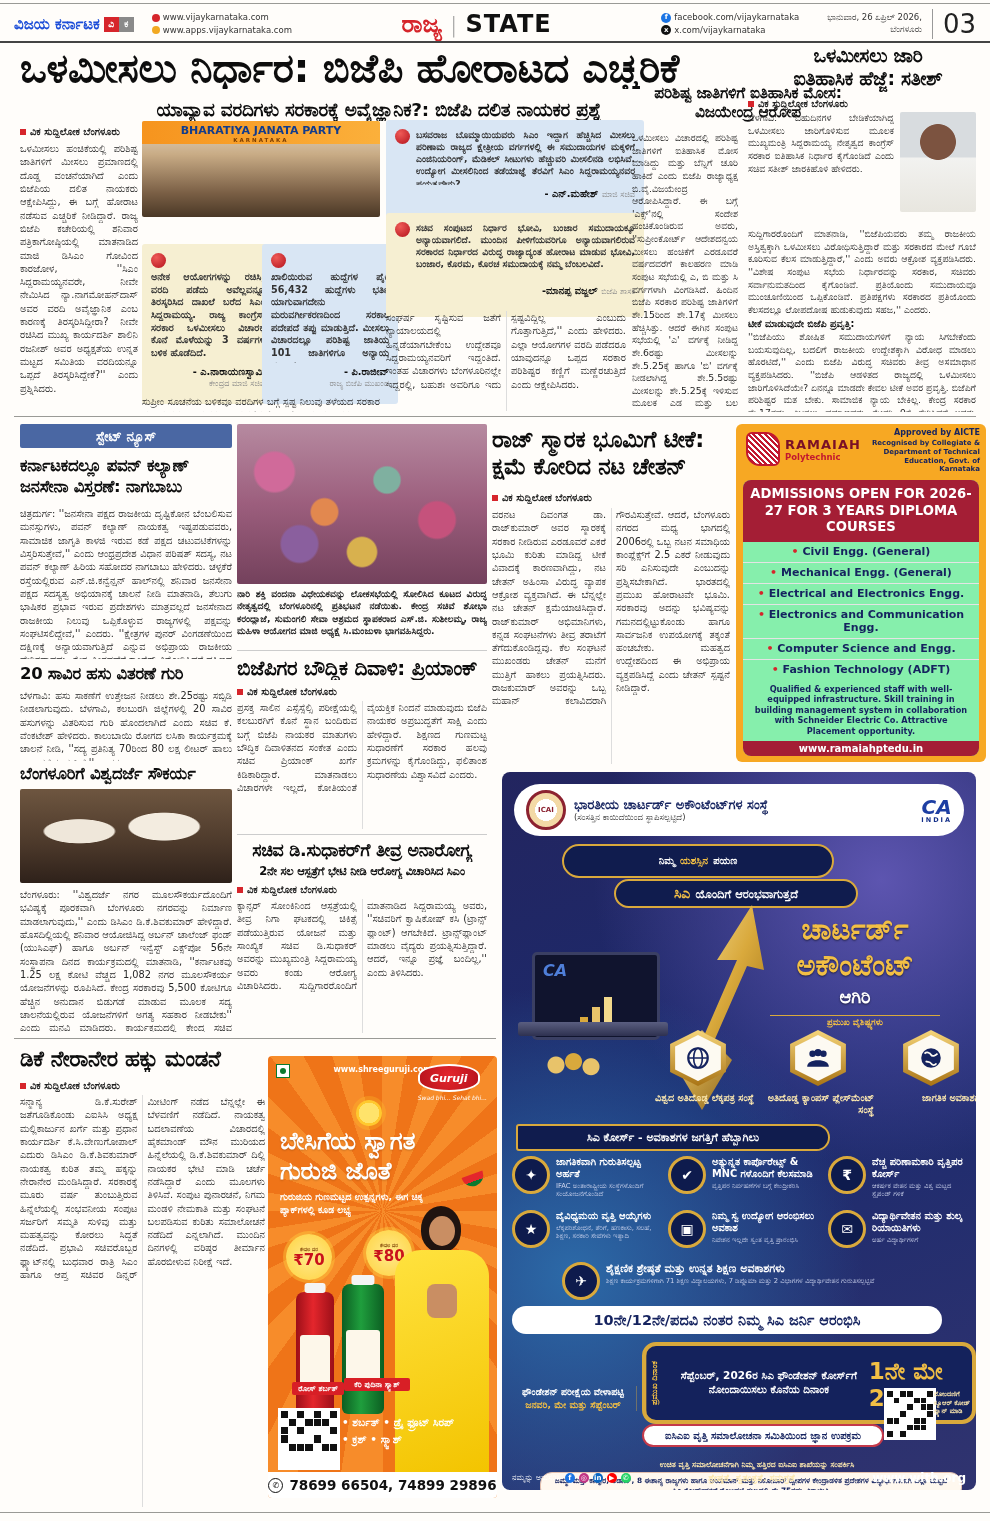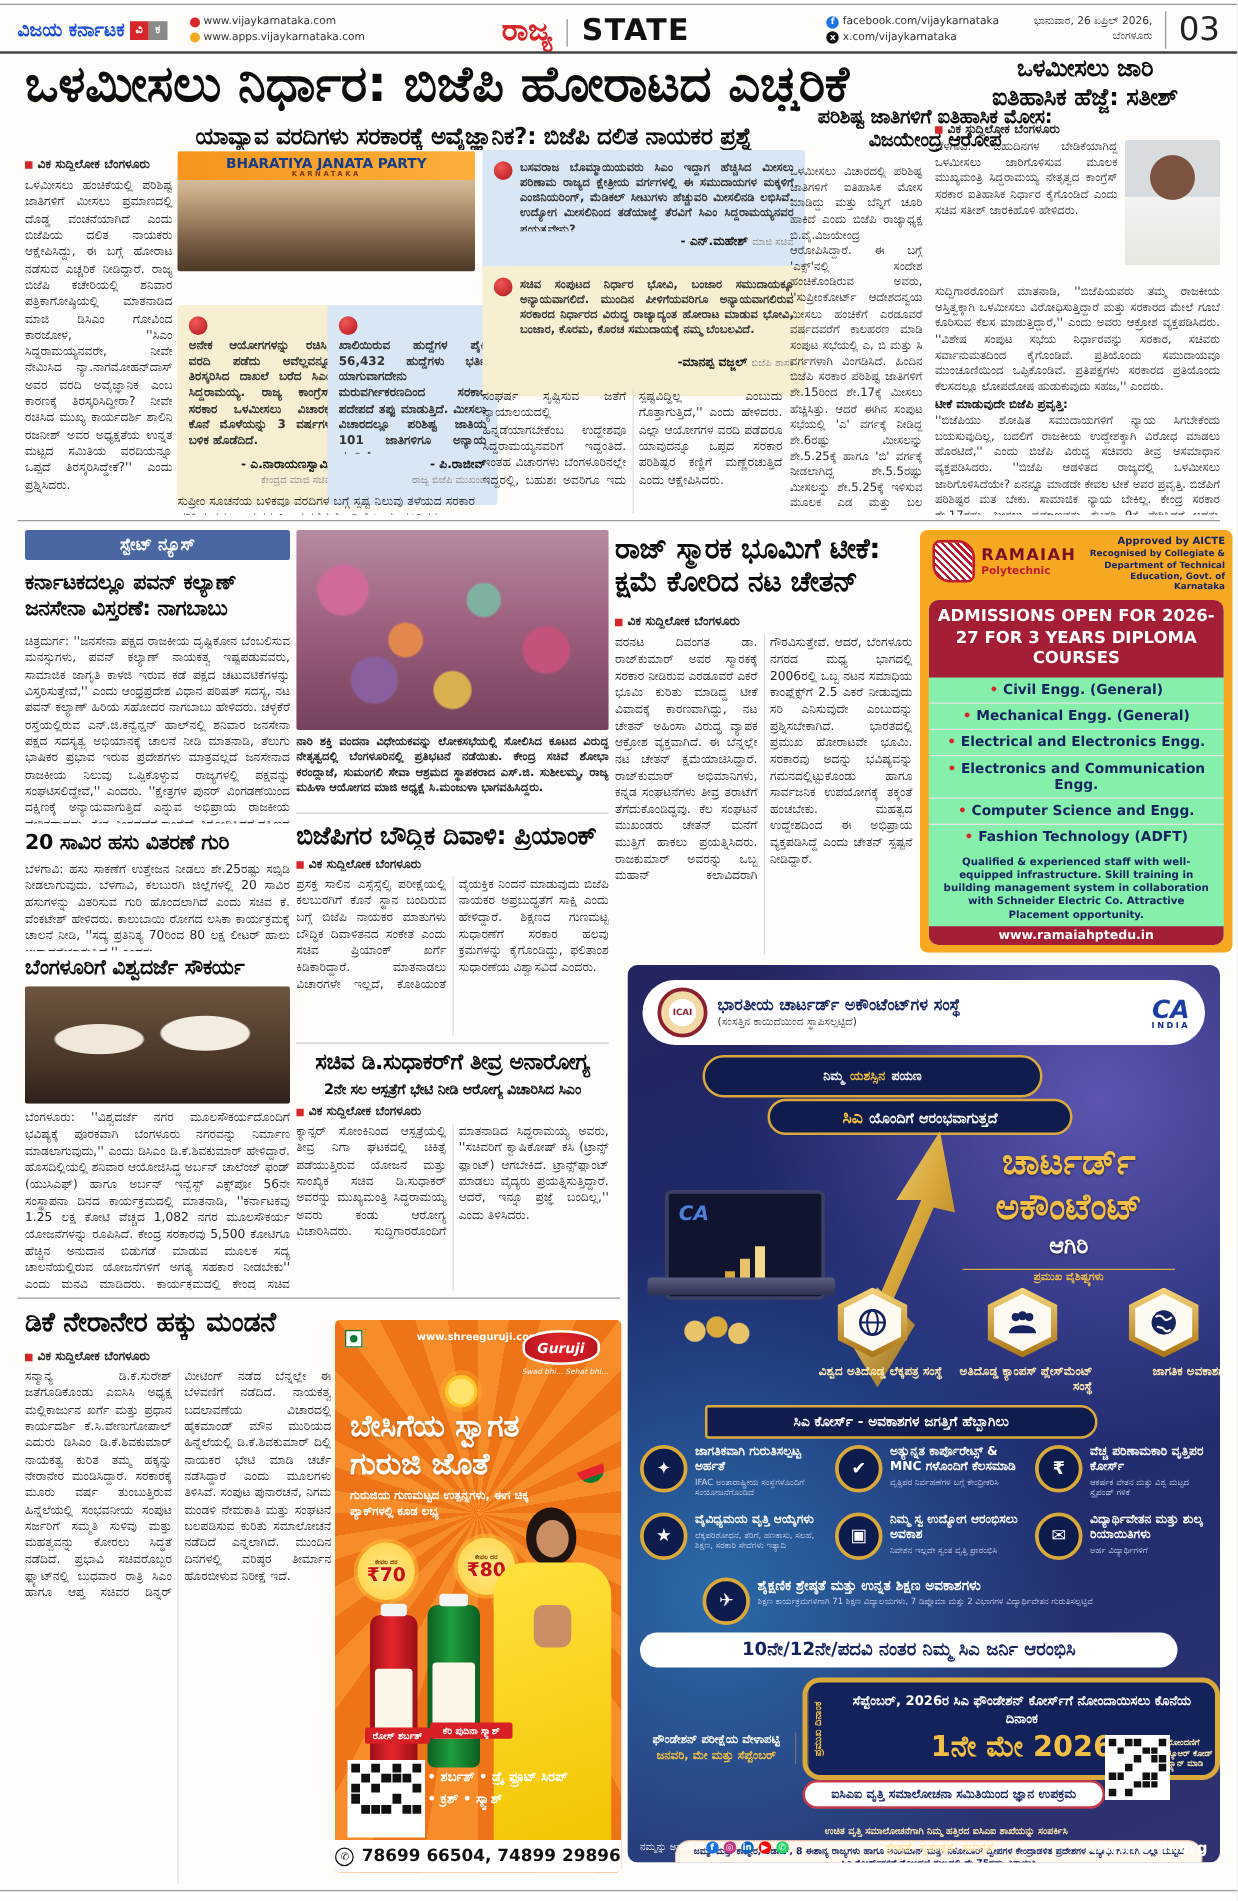--- a/index.html
+++ b/index.html
@@ -379,21 +379,21 @@
           <svg width="26" height="26" viewBox="0 0 24 24">
             <circle cx="12" cy="12" r="9" fill="#15235f"></circle>
             <path d="M6 8c2-2 5-1 6 1s4 1 6-1M7 15c2 1 4 0 5 2s4 2 5 0" stroke="#fdfaf2" stroke-width="1.6" fill="none"></path>
           </svg>
         </div>
     </div>
     <div class="hex-lbl abs" style="left:140px;top:320px;width:112px;">ವಿಶ್ವದ ಅತಿದೊಡ್ಡ ಲೆಕ್ಕಪತ್ರ ಸಂಸ್ಥೆ</div>
     <div class="hex-lbl abs" style="left:260px;top:320px;width:112px;">ಅತಿದೊಡ್ಡ ಕ್ಯಾಂಪಸ್ ಪ್ಲೇಸ್‌ಮೆಂಟ್ ಸಂಸ್ಥೆ</div>
     <div class="hex-lbl abs" style="left:374px;top:320px;width:112px;">ಜಾಗತಿಕ ಅವಕಾಶಗಳು</div>
 
-    <div class="pill-navy" style="position:absolute;left:14px;top:352px;width:310px;height:23px;font-size:11px;border-radius:4px 18px 18px 4px;margin-left:48px;">ಸಿಎ ಕೋರ್ಸ್ - ಅವಕಾಶಗಳ ಜಗತ್ತಿಗೆ ಹೆಬ್ಬಾಗಿಲು</div>
+    <div class="pill-navy" style="position:absolute;left:14px;top:352px;width:310px;height:23px;font-size:11px;border-radius:4px 18px 18px 4px;">ಸಿಎ ಕೋರ್ಸ್ - ಅವಕಾಶಗಳ ಜಗತ್ತಿಗೆ ಹೆಬ್ಬಾಗಿಲು</div>
 
     <div class="feat abs" style="left:10px;top:384px;width:148px;">
       <div class="fc">✦</div>
       <div>
           <div class="feat-t">ಜಾಗತಿಕವಾಗಿ ಗುರುತಿಸಲ್ಪಟ್ಟ ಅರ್ಹತೆ</div>
           <div class="feat-s">IFAC ಅಂತಾರಾಷ್ಟ್ರೀಯ ಸಂಸ್ಥೆಗಳೊಂದಿಗೆ ಸಂಯೋಜನೆಗೊಂಡಿದೆ</div>
         </div>
     </div>
     <div class="feat abs" style="left:166px;top:384px;width:152px;">
       <div class="fc">✔</div>
@@ -435,21 +435,21 @@
       <div>
           <div class="feat-t" style="font-size:11px;">ಶೈಕ್ಷಣಿಕ ಶ್ರೇಷ್ಠತೆ ಮತ್ತು ಉನ್ನತ ಶಿಕ್ಷಣ ಅವಕಾಶಗಳು</div>
           <div class="feat-s">ಶಿಕ್ಷಣ ಕಾರ್ಯಕ್ರಮಗಳಿಗಾಗಿ 71 ಶಿಕ್ಷಣ ವಿದ್ಯಾಲಯಗಳು, 7 ಡಿಪ್ಲೊಮಾ ಮತ್ತು 2 ವಿಭಾಗಗಳ ವಿದ್ಯಾರ್ಥಿವೇತನ ಗುರುತಿಸಲ್ಪಟ್ಟಿವೆ</div>
         </div>
     </div>
 
     <div style="position:absolute;left:10px;top:534px;width:430px;height:28px;background:#fff;border-radius:16px;display:flex;align-items:center;justify-content:center;color:#15235f;font-weight:bold;font-size:14.5px;">10ನೇ/12ನೇ/ಪದವಿ ನಂತರ ನಿಮ್ಮ ಸಿಎ ಜರ್ನಿ ಆರಂಭಿಸಿ</div>
 
     <div class="badge-gold" style="position:absolute;left:140px;top:570px;width:326px;height:74px;display:flex;">
       <div class="vert-lbl">ಪ್ರಮುಖ ದಿನಾಂಕ</div>
-      <div style="flex:1;display:flex;flex-direction:column;align-items:center;justify-content:center;padding:2px 6px;">
+      <div style="flex:1;display:flex;flex-direction:row;align-items:center;justify-content:center;padding:2px 6px;">
         <div style="color:#fff;font-weight:bold;font-size:10.5px;text-align:center;line-height:1.3;">ಸೆಪ್ಟೆಂಬರ್, 2026ರ ಸಿಎ ಫೌಂಡೇಶನ್ ಕೋರ್ಸ್‌ಗೆ ನೋಂದಾಯಿಸಲು ಕೊನೆಯ ದಿನಾಂಕ</div>
         <div style="color:#f2bf45;font-weight:bold;font-size:23px;margin-top:2px;">1ನೇ ಮೇ 2026</div>
       </div>
     </div>
     <div style="position:absolute;left:8px;top:614px;width:126px;text-align:center;color:#fff;font-weight:bold;font-size:9.3px;line-height:1.35;border-right:1px solid #d9a93c66;">
       <div>ಫೌಂಡೇಶನ್ ಪರೀಕ್ಷೆಯ ವೇಳಾಪಟ್ಟಿ</div>
       <div class="gold">ಜನವರಿ, ಮೇ ಮತ್ತು ಸೆಪ್ಟೆಂಬರ್</div>
     </div>
     <div style="position:absolute;left:140px;top:652px;width:226px;background:#fff;border:2px solid #c43a4b;border-radius:14px;color:#15235f;font-weight:bold;font-size:10px;text-align:center;padding:3px 6px;line-height:1.3;">ಐಸಿಎಐ ವೃತ್ತಿ ಸಮಾಲೋಚನಾ ಸಮಿತಿಯಿಂದ ಜ್ಞಾನ ಉಪಕ್ರಮ</div>
     <div style="position:absolute;left:100px;top:688px;width:310px;color:#fde9b0;font-size:7.6px;text-align:center;font-weight:600;">ಉಚಿತ ವೃತ್ತಿ ಸಮಾಲೋಚನೆಗಾಗಿ ನಿಮ್ಮ ಹತ್ತಿರದ ಐಸಿಎಐ ಶಾಖೆಯನ್ನು ಸಂಪರ್ಕಿಸಿ</div>

